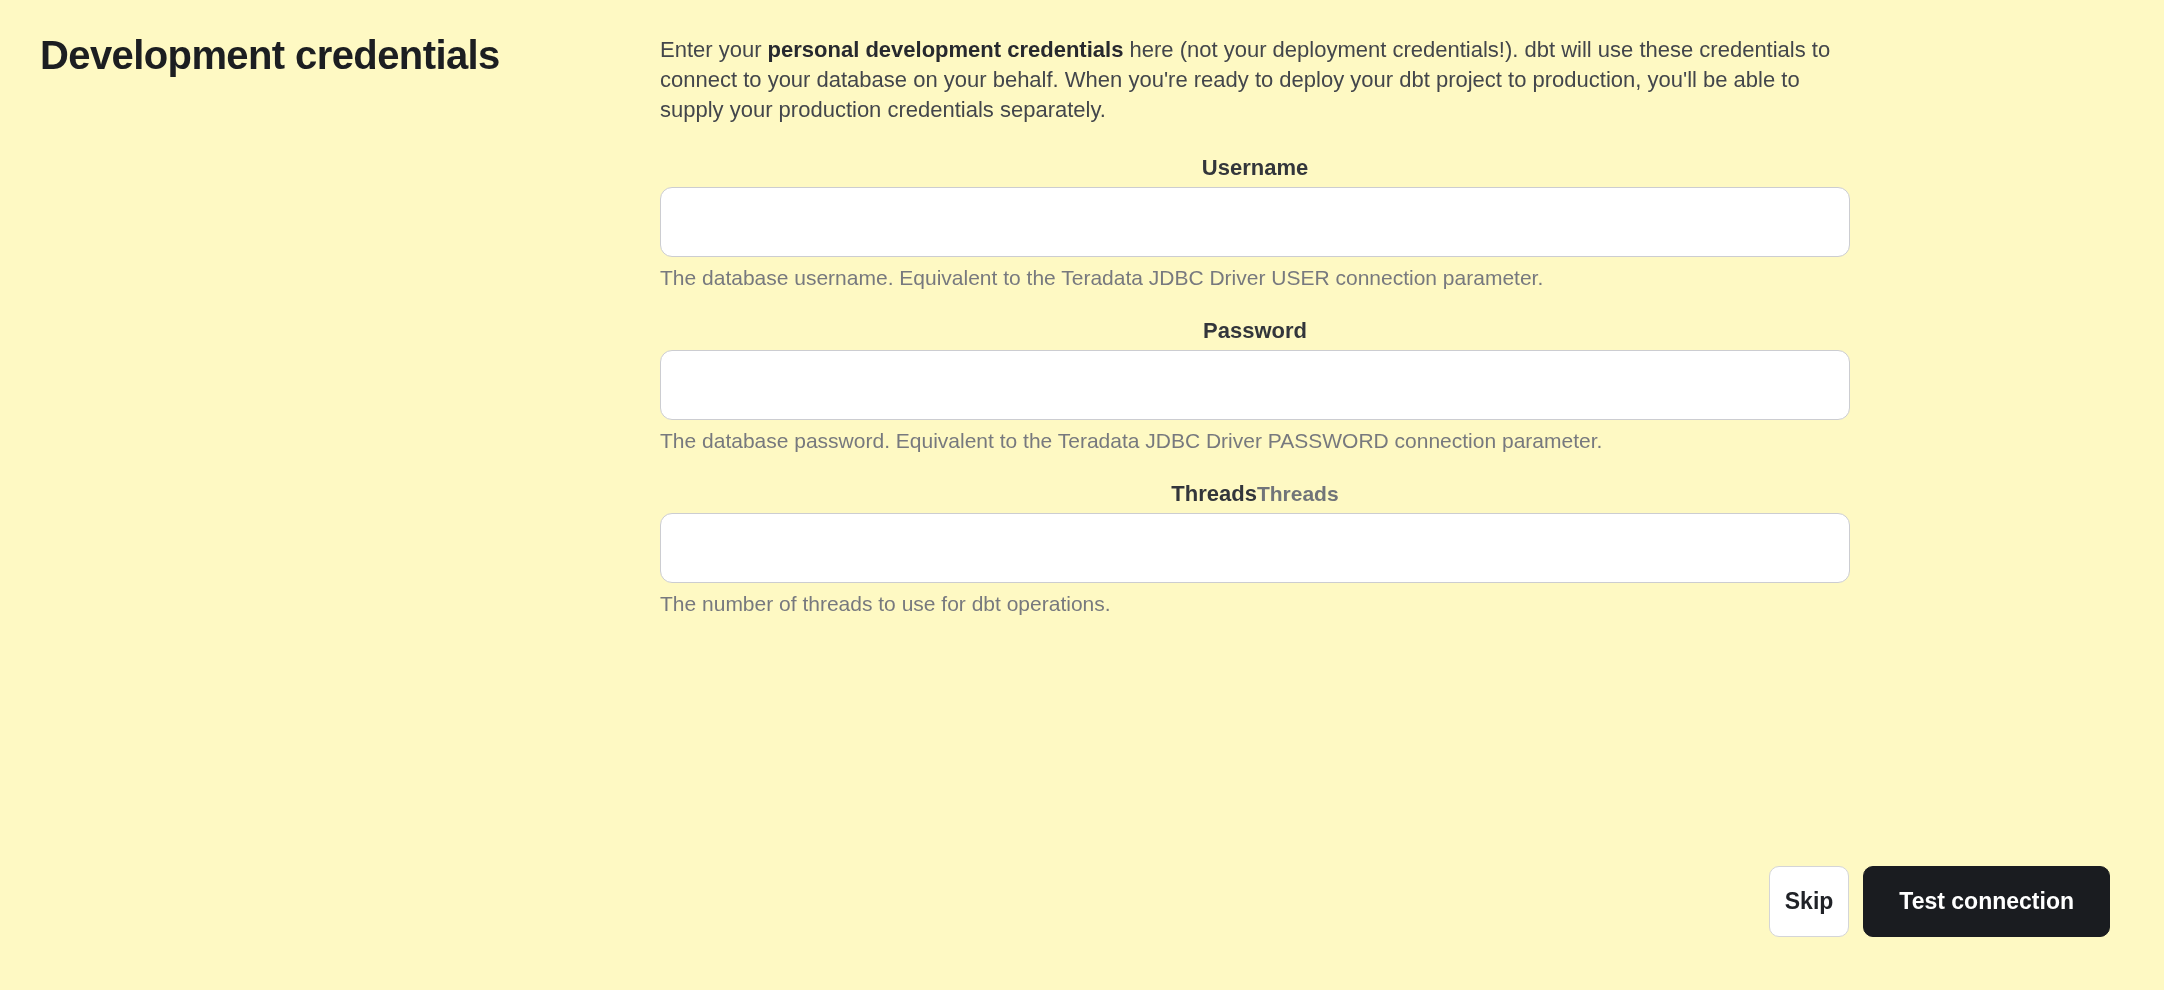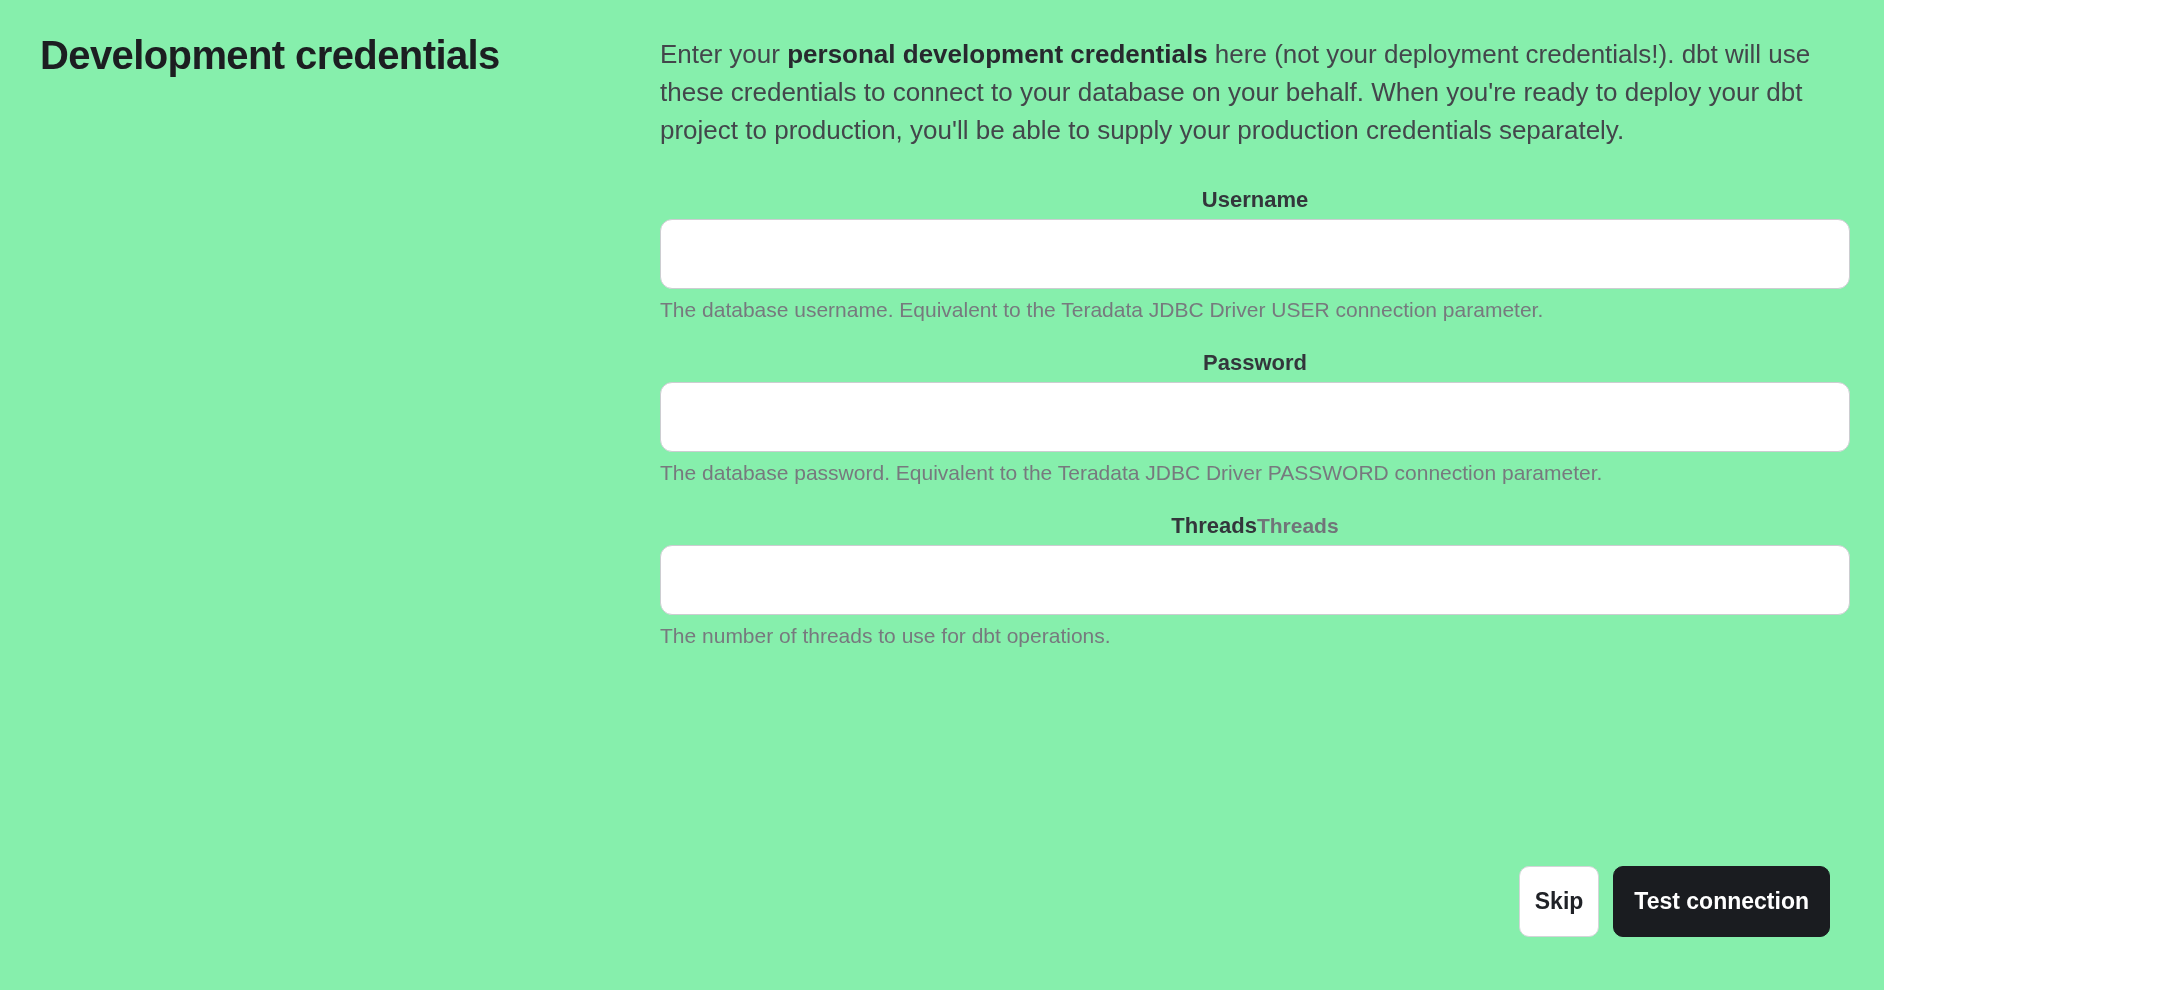--- a/index.html
+++ b/index.html
@@ -3,45 +3,45 @@
 <meta charset="utf-8">
 <style>
   * { margin: 0; padding: 0; box-sizing: border-box; }
   html, body { background: #ffffff; }
   body {
     font-family: "Liberation Sans", "DejaVu Sans", sans-serif;
     color: #1c1e21;
   }
   .page {
     position: relative;
-    width: 1884px;
+    width: 2164px;
     height: 990px;
-    background: #86efac;
+    background: #fef9c3;
     overflow: hidden;
   }
   .page-title {
     position: absolute;
     left: 40px;
     top: 33px;
     font-size: 40px;
     font-weight: 700;
     letter-spacing: -0.6px;
     color: #1c1e21;
   }
   .form-col {
     position: absolute;
     left: 660px;
     top: 35px;
     width: 1190px;
   }
   .description {
-    font-size: 26px;
-    line-height: 38px;
+    font-size: 22px;
+    line-height: 30px;
     color: #43464b;
-    margin-bottom: 38px;
+    margin-bottom: 30px;
   }
   .description .bold-seg {
     font-weight: 700;
     color: #27292e;
   }
   .field { margin-bottom: 28px; }
   .label-row {
     display: flex;
     justify-content: center;
     align-items: baseline;
@@ -101,21 +101,21 @@
     border: 1px solid #d4d5d8;
     color: #202227;
     font-weight: 600;
     padding: 0 15px;
   }
   .btn-primary {
     background: #1a1c20;
     border: 1px solid #1a1c20;
     color: #ffffff;
     font-weight: 700;
-    padding: 0 20px;
+    padding: 0 35px;
   }
 </style>
 </head>
 <body>
 
 <div class="page">
 
   <h1 class="page-title">Development credentials</h1>
 
   <div class="form-col">

